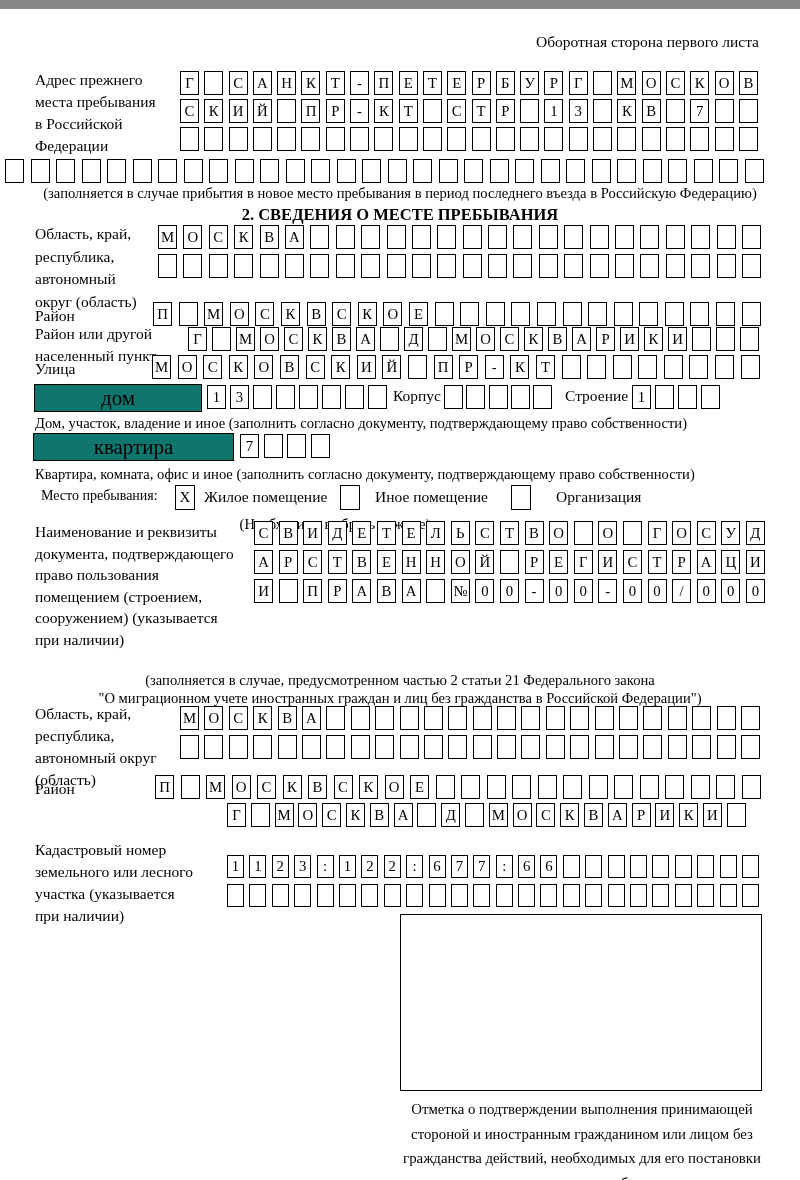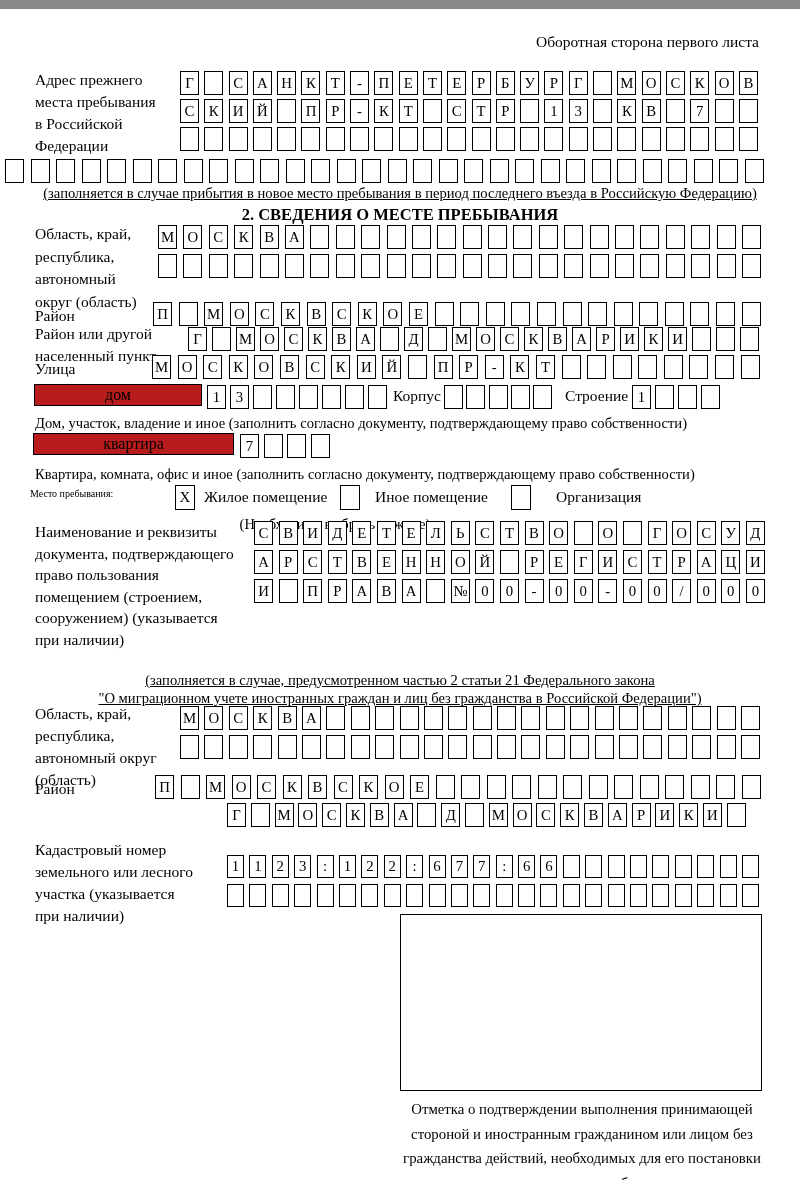--- a/index.html
+++ b/index.html
@@ -5,36 +5,36 @@
   html,body{margin:0;padding:0;background:#888;}
   .page{
     position:relative;width:800px;height:1180px;background:#ffffff;
     font-family:"Liberation Serif","DejaVu Serif",serif;color:#000;
     overflow:hidden;margin:9px auto;
   }
   .abs{position:absolute;}
   .lbl{font-size:15.5px;line-height:22px;white-space:pre-line;}
   .lbl-tight{font-size:15.5px;line-height:21.6px;white-space:pre-line;}
   .cap{font-size:14.6px;line-height:18px;}
-  .center{left:0;width:800px;text-align:center;text-decoration:underline;}
+  .center{left:0;width:800px;text-align:center;}
   .title{font-weight:bold;font-size:16.5px;text-align:center;width:800px;left:0;}
   .cellrow{display:flex;align-items:flex-start;}
   .cell{
     box-sizing:border-box;flex:0 0 auto;width:19px;height:24px;
     border:1.6px solid #000;display:flex;align-items:center;justify-content:center;
     font-size:14.8px;background:#fff;
   }
   .cell.sm{width:17px;height:23px;}
   .chk{
     box-sizing:border-box;width:20px;height:25px;border:1.7px solid #000;
     display:flex;align-items:center;justify-content:center;font-size:15px;background:#fff;
   }
   .wbox{
-    box-sizing:border-box;border:1.6px solid #000;height:22px;background:#b91c1c;
-    display:flex;align-items:center;justify-content:center;font-size:16px;
+    box-sizing:border-box;border:1.6px solid #000;height:28px;background:#0f766e;
+    display:flex;align-items:center;justify-content:center;font-size:21px;
   }
   .stamp-box{box-sizing:border-box;border:1.8px solid #000;background:#fff;}
   .stamp-cap{font-size:14.8px;line-height:24.5px;white-space:pre-line;text-align:center;}
 </style>
 </head>
 <body>
 
 <div class="page">
 
   <div class="abs" style="top:24px;right:41px;font-size:15.5px;">Оборотная сторона первого листа</div>
@@ -329,21 +329,21 @@
 
   <div class="abs wbox" style="left:33px;top:424px;width:201px;">квартира</div>
   <div class="abs cellrow" style="left:240px;top:425px;gap:4.5px;">
       <span class="cell">7</span>
       <span class="cell"></span>
       <span class="cell"></span>
       <span class="cell"></span>
     </div>
   <div class="abs cap" style="left:35px;top:456px;width:760px;">Квартира, комната, офис и иное (заполнить согласно документу, подтверждающему право собственности)</div>
 
-  <div class="abs" style="left:30px;top:479px;font-size:10px;">Место пребывания:</div>
+  <div class="abs" style="left:41px;top:479px;font-size:14px;">Место пребывания:</div>
   <div class="abs chk" style="left:175px;top:476px;">X</div>
   <div class="abs" style="left:204px;top:479px;font-size:15.5px;">Жилое помещение</div>
   <div class="abs chk" style="left:340px;top:476px;"></div>
   <div class="abs" style="left:375px;top:479px;font-size:15.5px;">Иное помещение</div>
   <div class="abs chk" style="left:511px;top:476px;"></div>
   <div class="abs" style="left:556px;top:479px;font-size:15.5px;">Организация</div>
   <div class="abs cap" style="left:135px;top:506px;width:400px;text-align:center;">(Необходимо выбрать нужное)</div>
 
   <div class="abs lbl-tight" style="left:35px;top:512px;width:215px;">Наименование и реквизиты
 документа, подтверждающего

